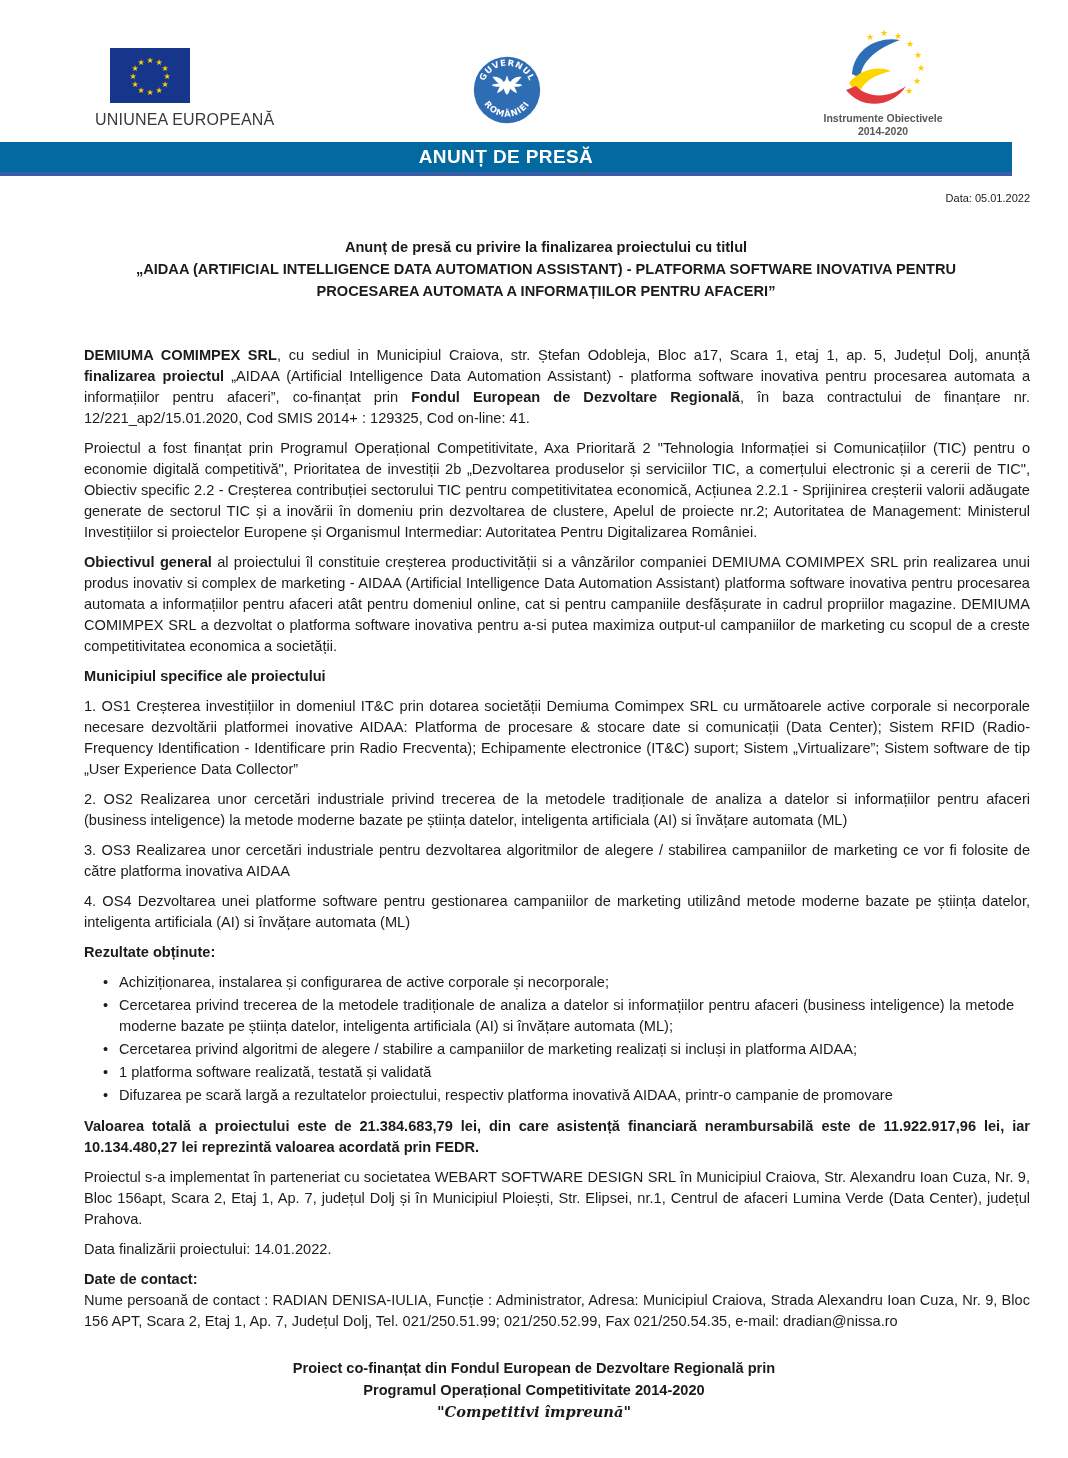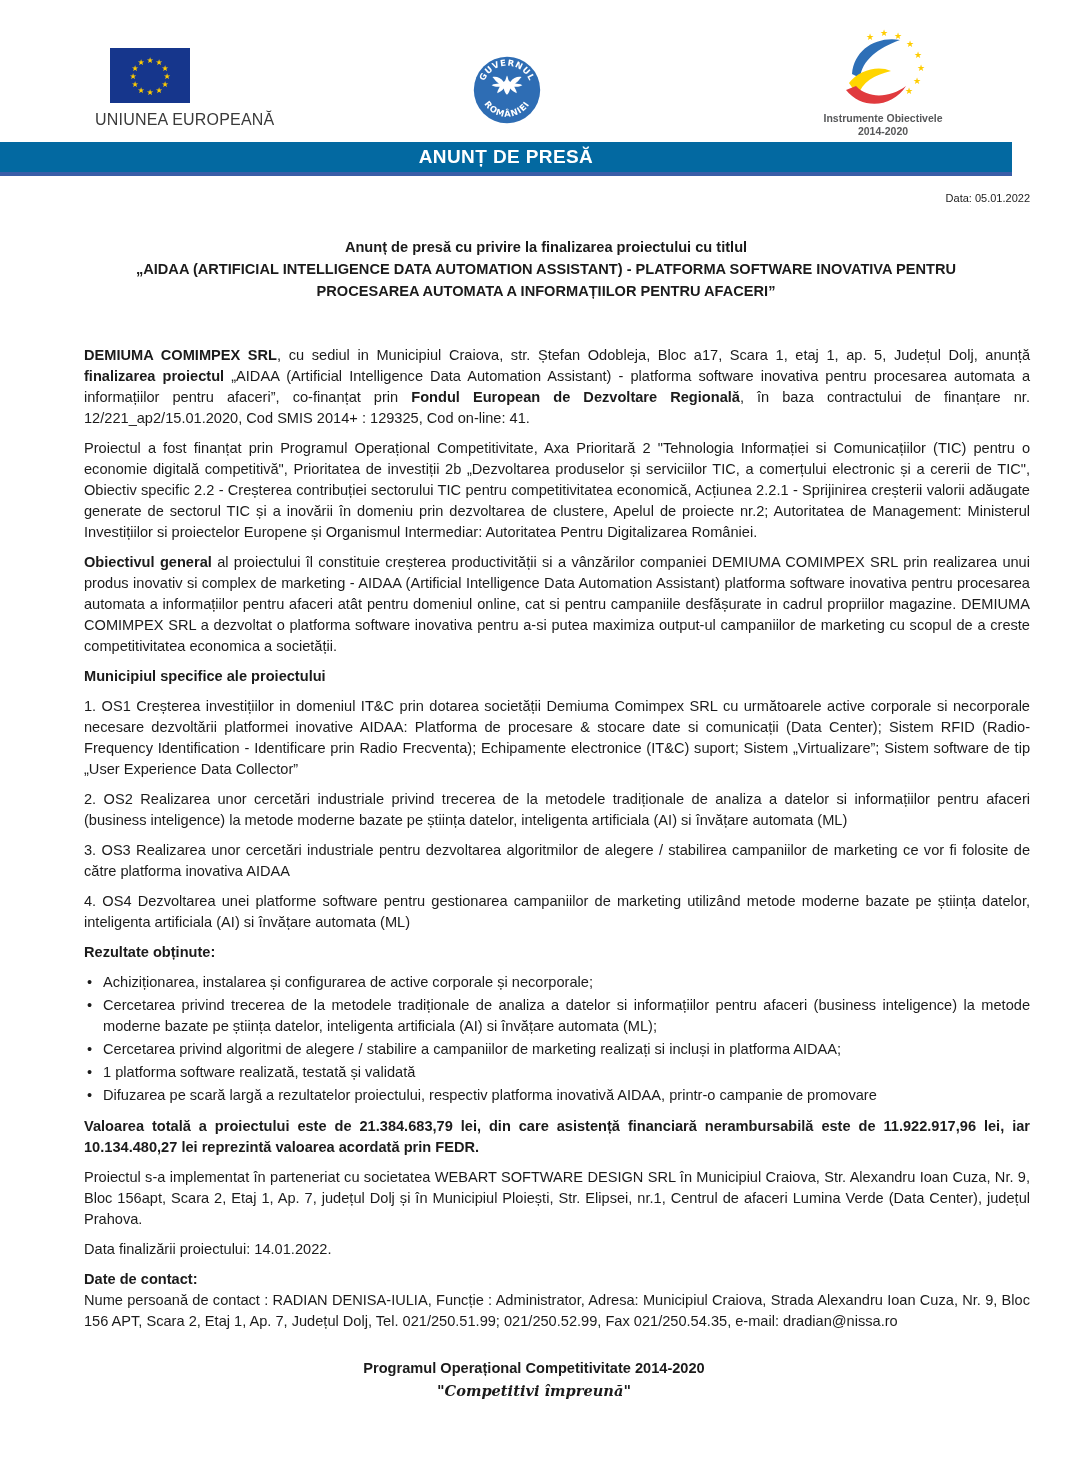--- a/index.html
+++ b/index.html
@@ -27,21 +27,21 @@
   
   .content{padding:0 38px 0 84px;font-size:14.6px;line-height:1.44;}
   .content p{margin:0 0 9px;text-align:justify;}
   .b{font-weight:bold;}
   .bold-par{font-weight:bold;}
   .first-par{margin-top:42px !important;}
   .sec-heading{font-weight:bold;margin:4px 0 0;text-align:left !important;}
   .os-par{margin-bottom:8px;}
   .results-heading{margin-top:26px;}
   ul.results{list-style:none;margin:0 0 10px;padding:0;}
-  ul.results li{position:relative;padding-left:19px;text-align:justify;margin:0 0 2px;}
+  ul.results li{position:relative;padding-left:19px;text-align:justify;margin:0 16px 2px;}
   ul.results li::before{content:"\2022";position:absolute;left:3px;top:0;}
   .contact-heading{margin-top:40px;margin-bottom:0 !important;}
   .contact-par{margin-top:0 !important;}
   
   .footer{text-align:center;font-weight:bold;font-size:14.6px;line-height:1.5;margin-top:26px;}
   .footer .tagline{font-family:"DejaVu Serif",serif;font-style:italic;}
 </style>
 </head>
 <body>
 
@@ -154,17 +154,18 @@
 
     <p>Proiectul s-a implementat în parteneriat cu societatea WEBART SOFTWARE DESIGN SRL în Municipiul Craiova, Str. Alexandru Ioan Cuza, Nr. 9, Bloc 156apt, Scara 2, Etaj 1, Ap. 7, județul Dolj și în Municipiul Ploiești, Str. Elipsei, nr.1, Centrul de afaceri Lumina Verde (Data Center), județul Prahova.</p>
 
     <p>Data finalizării proiectului: 14.01.2022.</p>
 
     <p class="sec-heading contact-heading">Date de contact:</p>
     <p class="contact-par">Nume persoană de contact : RADIAN DENISA-IULIA, Funcție : Administrator, Adresa: Municipiul Craiova, Strada Alexandru Ioan Cuza, Nr. 9, Bloc 156 APT, Scara 2, Etaj 1, Ap. 7, Județul Dolj, Tel. 021/250.51.99; 021/250.52.99, Fax 021/250.54.35, e-mail: dradian@nissa.ro</p>
   </div>
 
   <div class="footer">
+    <div>Proiect co-finanțat din Fondul European de Dezvoltare Regională prin</div>
     <div>Programul Operațional Competitivitate 2014-2020</div>
     <div class="tagline">"Competitivi împreună"</div>
   </div>
 
 </div>
 
 </body></html>

